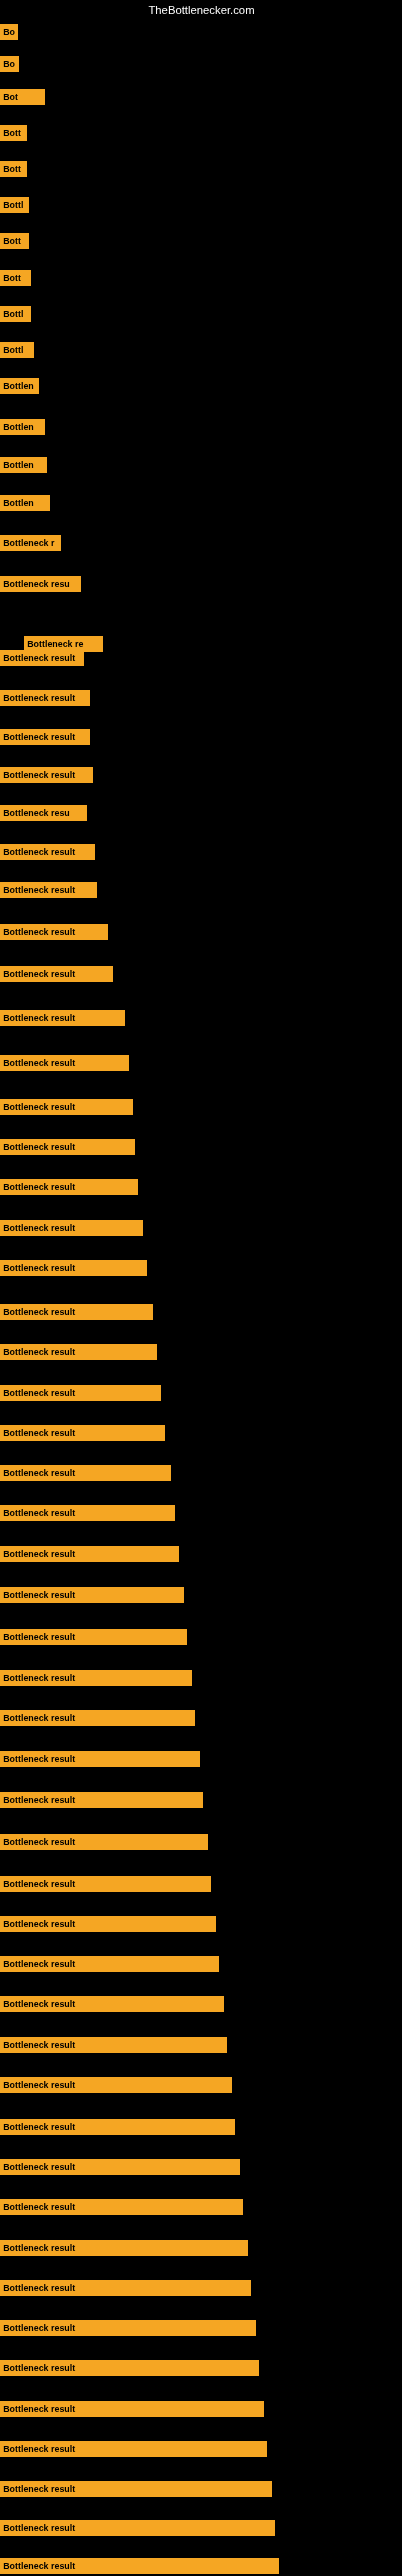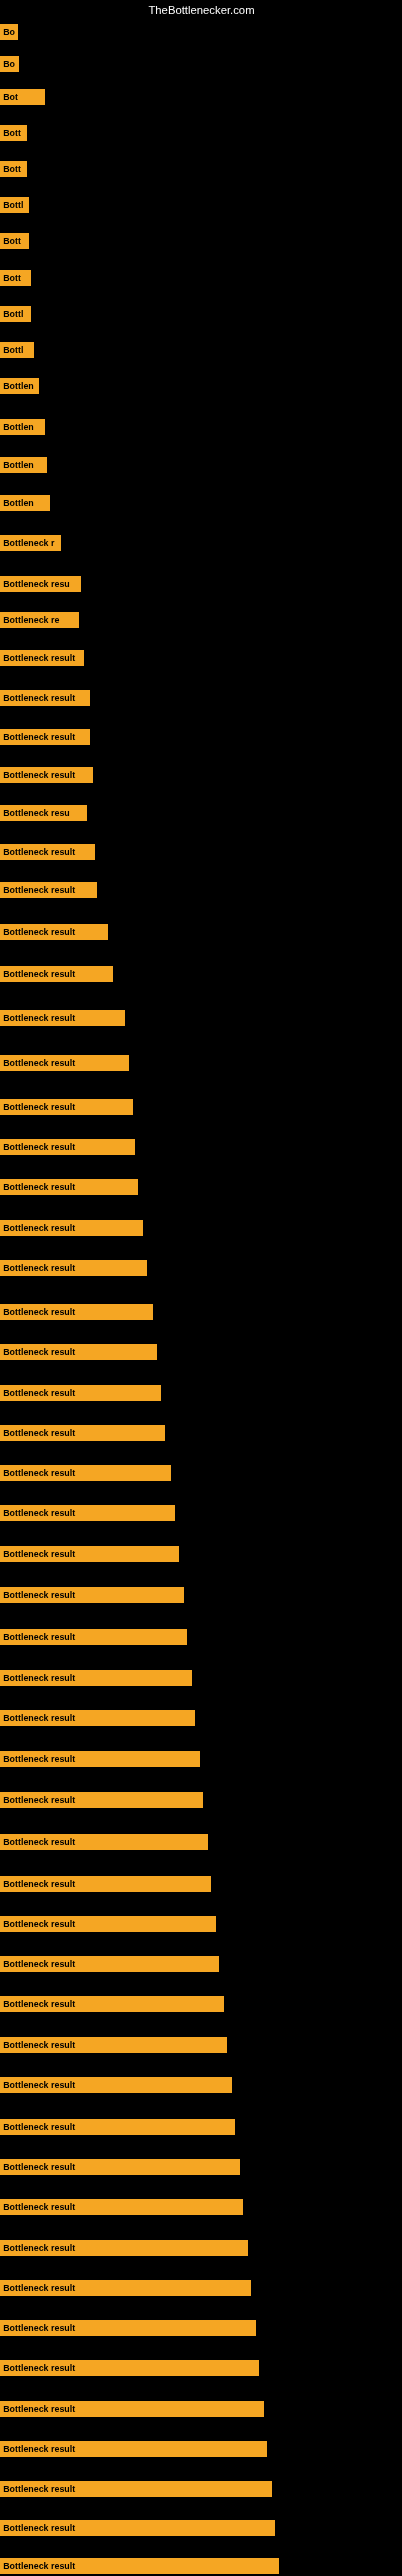--- a/index.html
+++ b/index.html
@@ -126,21 +126,21 @@
 <div class="bar-container" style="top: 535px; justify-content: center;">
     <div class="bar" style="width: 61px;">
       <span class="bar-label">Bottleneck r</span>
     </div>
   </div>
 <div class="bar-container" style="top: 576px;">
     <div class="bar" style="width: 81px;">
       <span class="bar-label">Bottleneck resu</span>
     </div>
   </div>
-<div class="bar-container" style="top: 612px;">
+<div class="bar-container" style="top: 636px; margin-left: 24px;">
     <div class="bar" style="width: 79px;">
       <span class="bar-label">Bottleneck re</span>
     </div>
   </div>
 <div class="bar-container" style="top: 650px;">
     <div class="bar" style="width: 84px;">
       <span class="bar-label">Bottleneck result</span>
     </div>
   </div>
 <div class="bar-container" style="top: 690px;">

